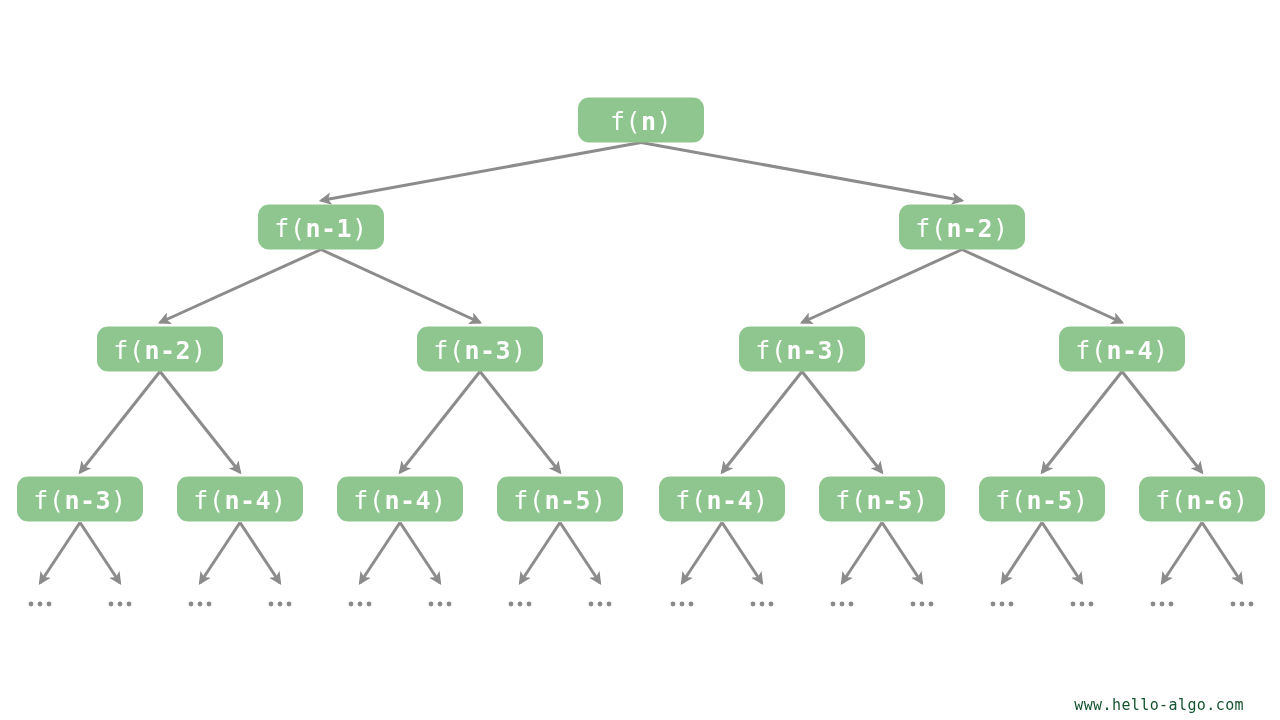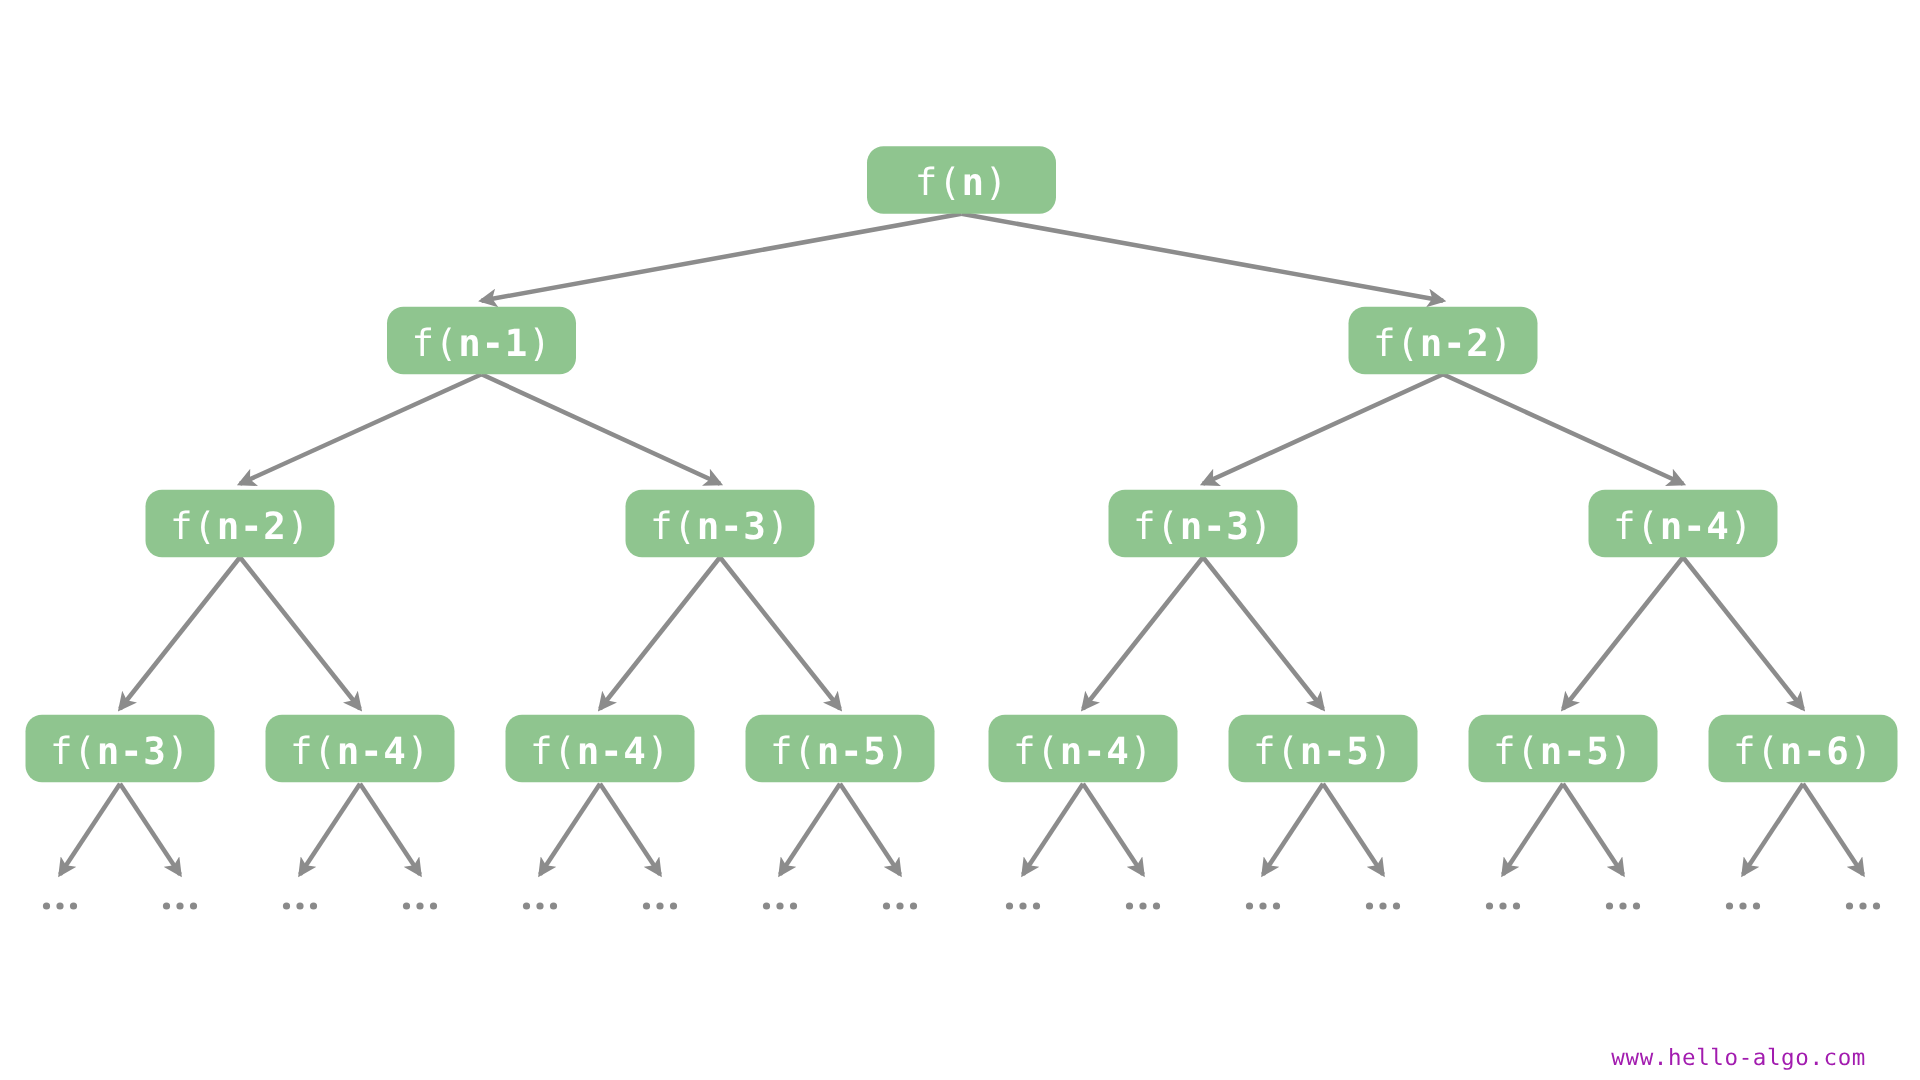--- a/index.html
+++ b/index.html
@@ -217,14 +217,14 @@
           <circle cx="1162" cy="584" r="2.4" fill="#8a8a8a"></circle>
           <circle cx="1171" cy="584" r="2.4" fill="#8a8a8a"></circle>
         </g>
         <g aria-label="...">
           <circle cx="1233" cy="584" r="2.4" fill="#8a8a8a"></circle>
           <circle cx="1242" cy="584" r="2.4" fill="#8a8a8a"></circle>
           <circle cx="1251" cy="584" r="2.4" fill="#8a8a8a"></circle>
         </g>
       </g>
   </svg>
-  <div class="watermark" style="color: #a21caf;">www.hello-algo.com</div>
+  <div class="watermark" style="color: #14532d;">www.hello-algo.com</div>
 </div>
 
 </body></html>

